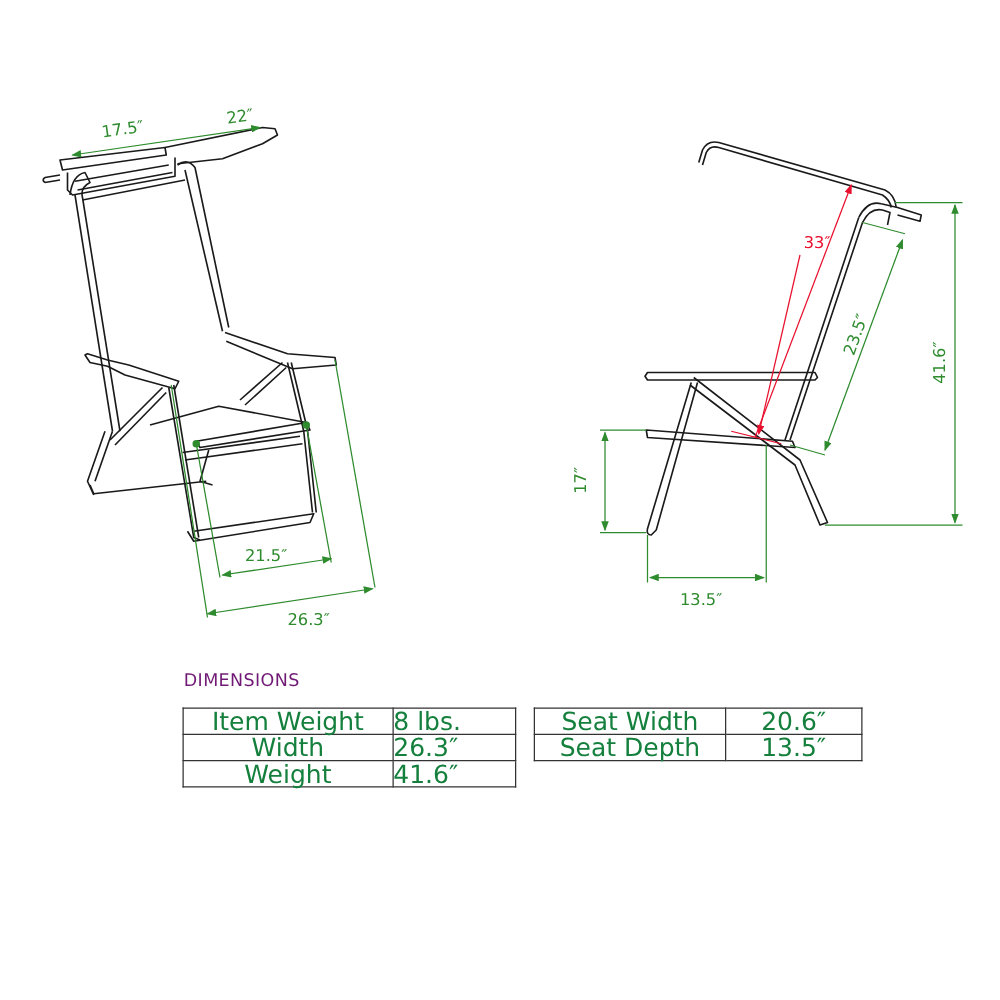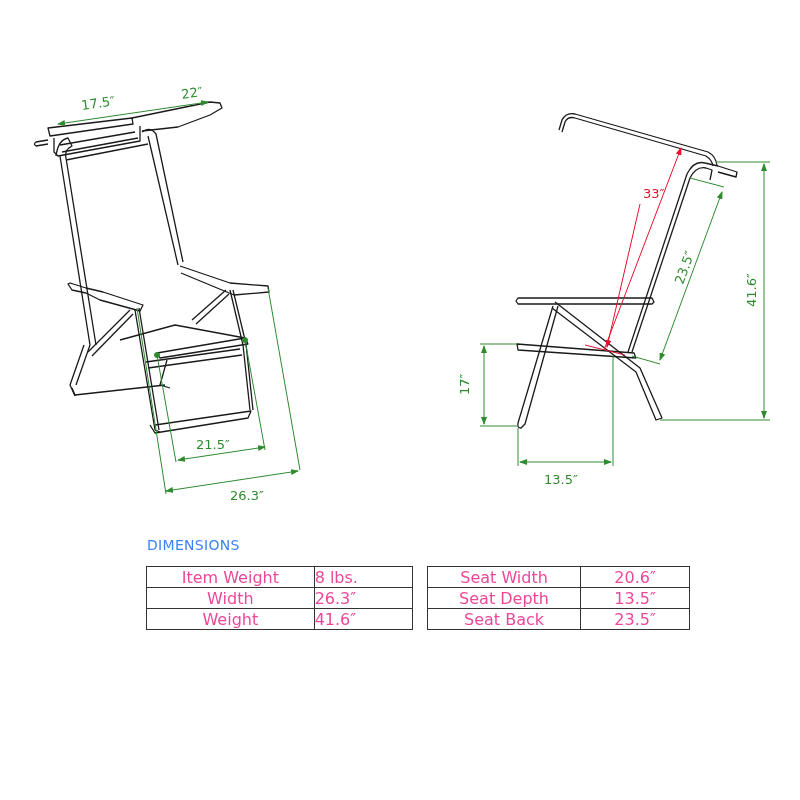--- a/index.html
+++ b/index.html
@@ -1,20 +1,20 @@
 <!DOCTYPE html>
 <html><head>
 <meta charset="utf-8">
 <style>
   html, body { margin:0; padding:0; background:#ffffff; }
   body { width:800px; height:800px; position:relative; overflow:hidden; font-family:"DejaVu Sans", sans-serif; }
   svg.drawing { position:absolute; left:0; top:0; width:800px; height:800px; }
   .dimlbl { font-family:"DejaVu Sans", sans-serif; font-size:13px; }
-  .section-title { position:absolute; left:147px; top:537px; font-size:14px; color:#3b82f6; letter-spacing:0.3px; }
-  table.dims { position:absolute; border-collapse:collapse; font-size:16px; color:#ec4899;border-radius:16px; }
+  .section-title { position:absolute; left:147px; top:537px; font-size:14px; color:#701a75; letter-spacing:0.3px; }
+  table.dims { position:absolute; border-collapse:collapse; font-size:20px; color:#15803d;border-radius:16px; }
   table.dims td { border:1px solid #333; padding:0; height:20px; line-height:19px; }
   #t-left { left:146px; top:566px; width:267px; }
   #t-left td.k { width:168px; text-align:center; }
   #t-left td.v { width:98px; text-align:left; }
   #t-right { left:411px; top:566px; width:263px;margin-left:16px; }
   #t-right td.k { width:168px; text-align:center; }
   #t-right td.v { width:118px; text-align:center; }
 </style>
 </head>
 <body>
@@ -158,18 +158,14 @@
 <table class="dims" id="t-right">
   <tbody>
       <tr>
     <td class="k">Seat Width</td>
     <td class="v">20.6″</td>
   </tr>
   <tr>
     <td class="k">Seat Depth</td>
     <td class="v">13.5″</td>
   </tr>
-  <tr>
-    <td class="k">Seat Back</td>
-    <td class="v">23.5″</td>
-  </tr>
 </tbody>
   </table>
 
 </body></html>

